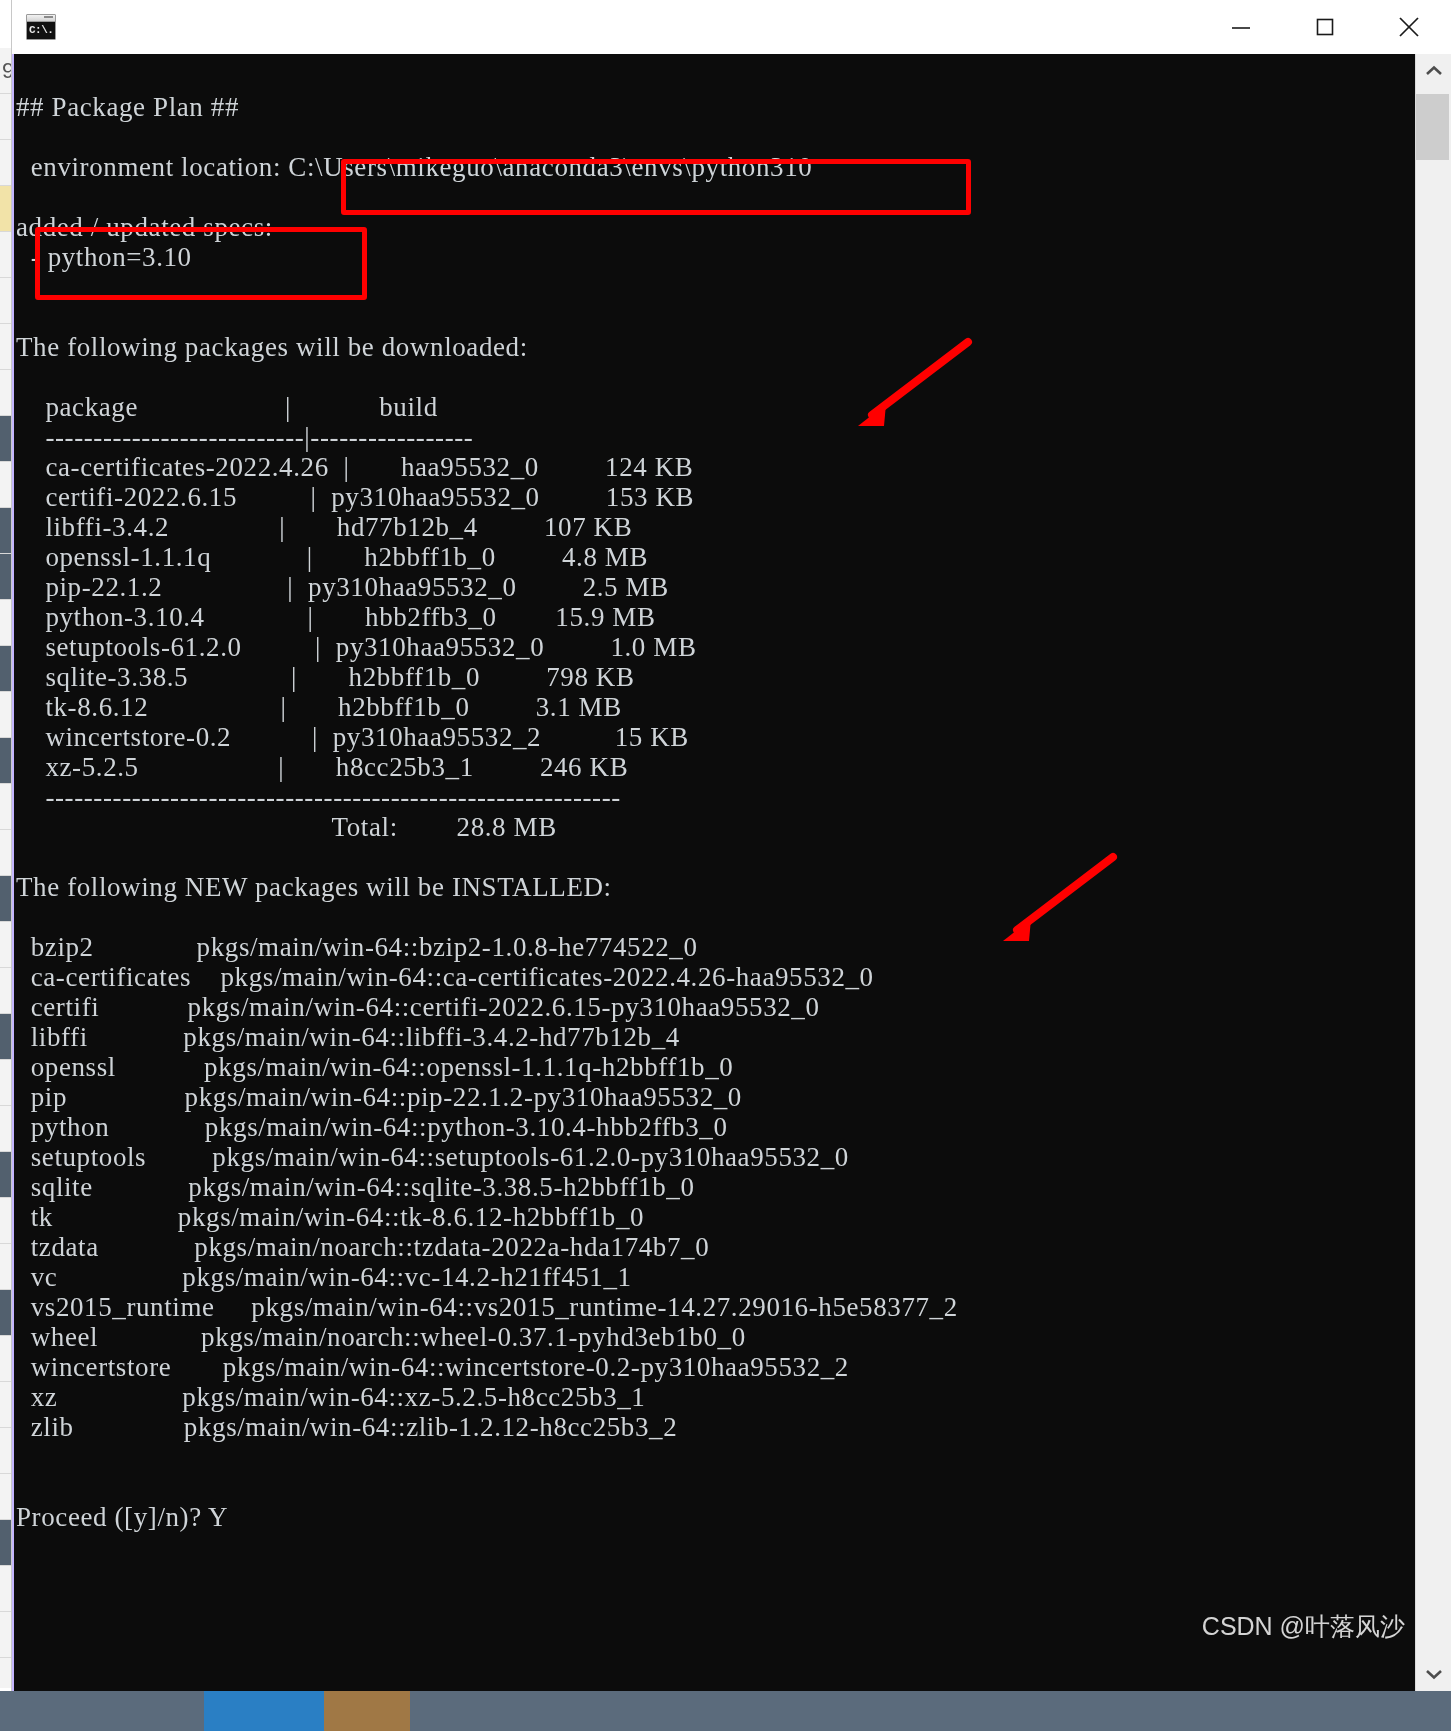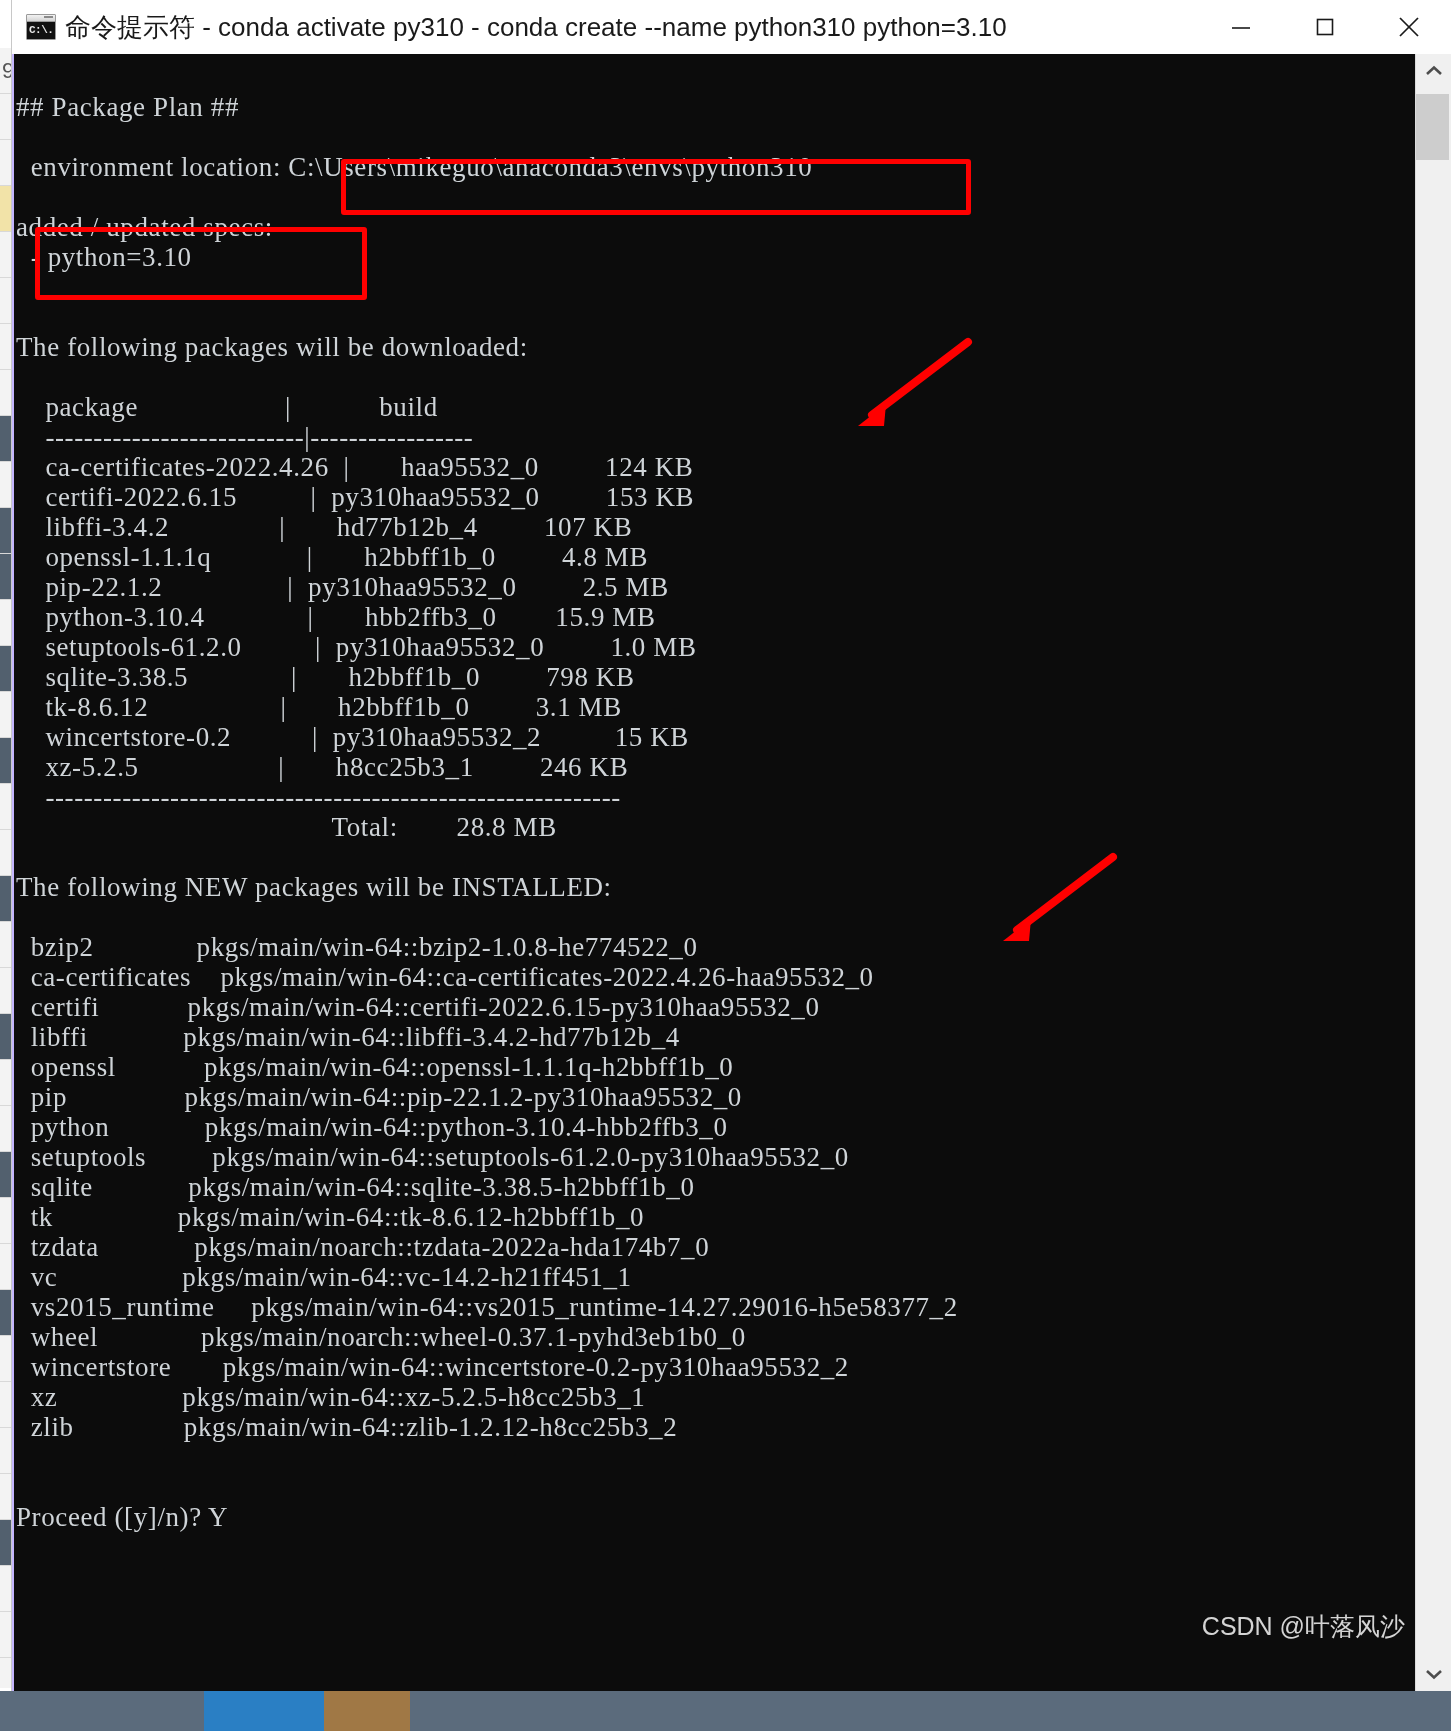--- a/index.html
+++ b/index.html
@@ -252,21 +252,20 @@
     </div>
   </div>
 
   <div class="console-window">
 
     <div class="titlebar">
       <div class="title-icon">
         <div class="bar"></div>
         <div class="body">C:\.</div>
       </div>
-      <div class="title-text">命令提示符 - conda  activate py310 - conda  create --name python310 python=3.10</div>
 
       <div class="win-buttons">
         <div class="win-btn">
           <svg width="26" height="26" viewBox="0 0 26 26" aria-hidden="true">
             <line x1="4" y1="14" x2="22" y2="14" stroke="#1a1a1a" stroke-width="1.6"></line>
           </svg>
         </div>
         <div class="win-btn">
           <svg width="26" height="26" viewBox="0 0 26 26" aria-hidden="true">
             <rect x="5.5" y="5.5" width="15" height="15" fill="none" stroke="#1a1a1a" stroke-width="1.6"></rect>

